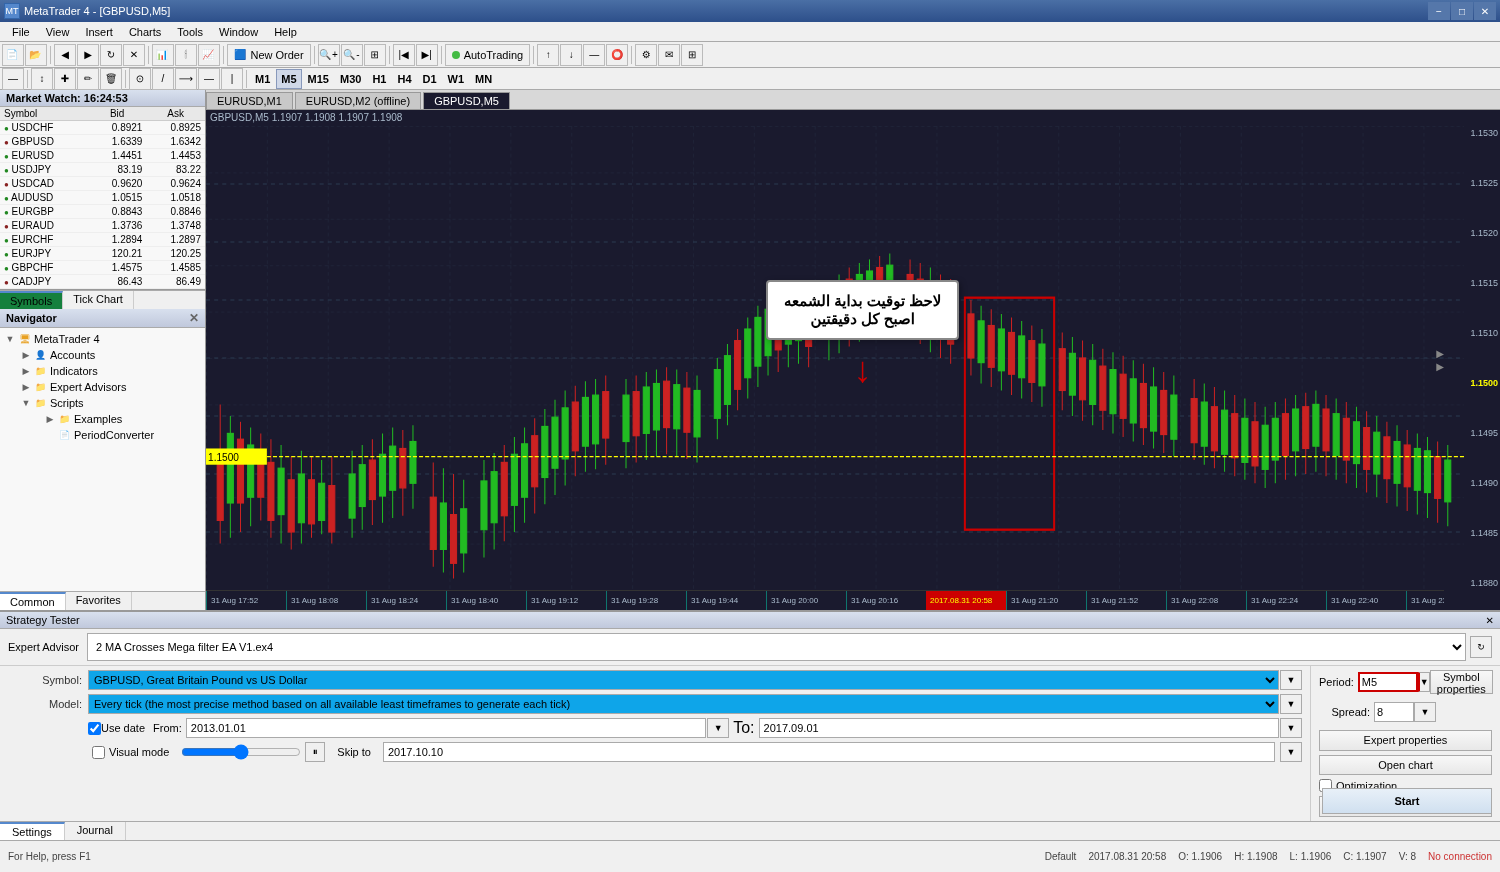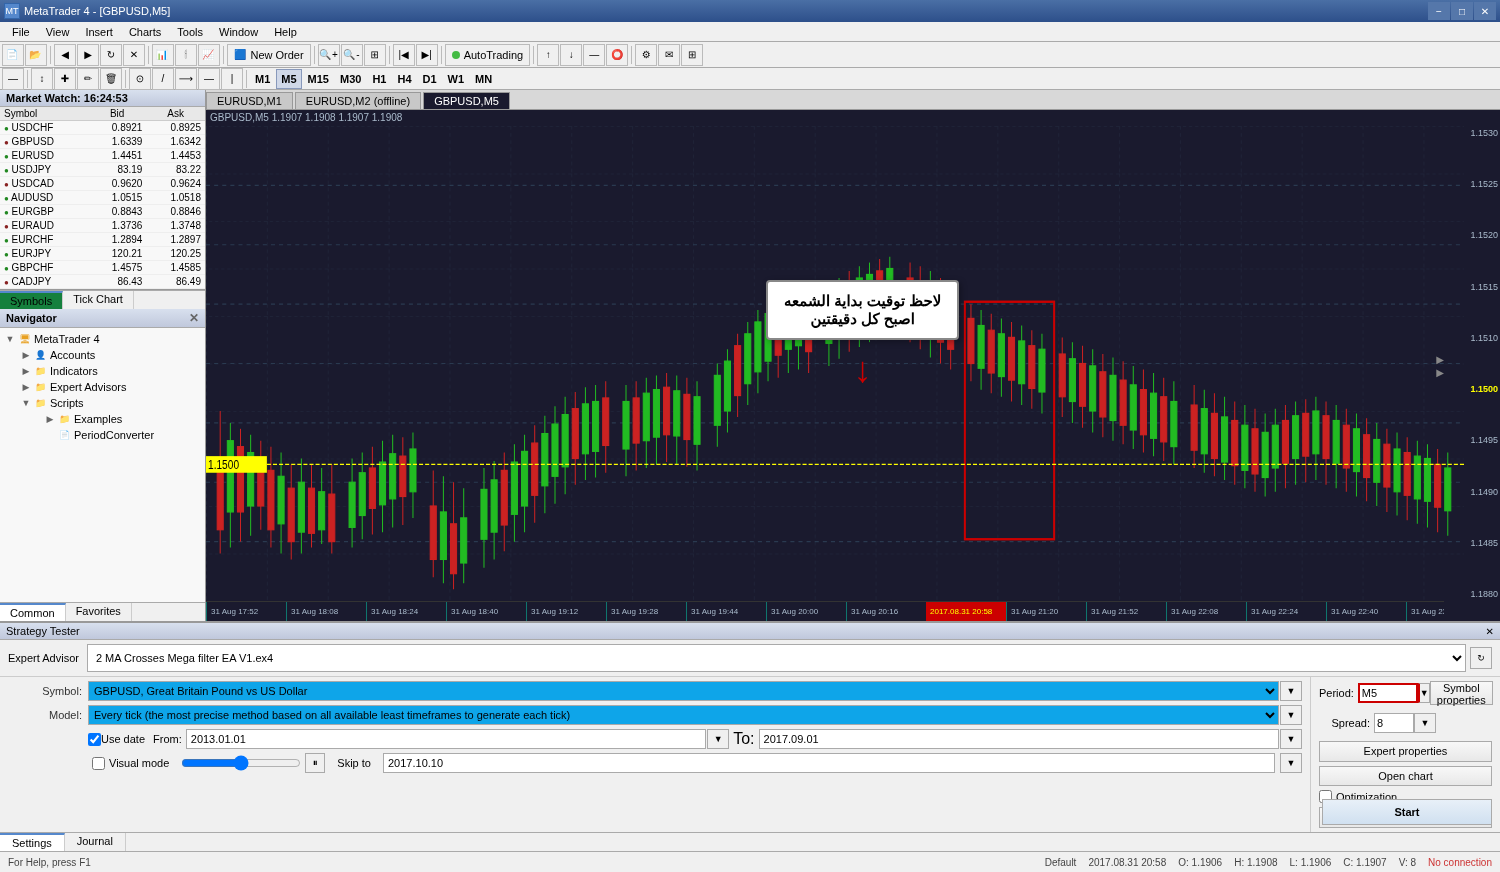--- a/index.html
+++ b/index.html
@@ -113,21 +113,21 @@
     
     #bottom-tabs { display: flex; border-top: 1px solid #aaa; background: #f0f0f0; }
     .bottom-tab { padding: 2px 12px; font-size: 11px; border-right: 1px solid #ccc; cursor: pointer; }
     .bottom-tab.active { background: white; border-top: 2px solid #5588cc; }
     
     
     #ea-row { display: flex; align-items: center; padding: 4px 8px; border-bottom: 1px solid #ccc; gap: 4px; }
     #ea-select { flex: 1; height: 28px; border: 1px solid #aaa; background: white; font-size: 11px; padding: 0 4px; }
     
     
-    #statusbar { height: 21px; background: #f0f0f0; border-top: 1px solid #aaa; display: flex; align-items: center; padding: 4px 8px; font-size: 10px; color: #444; justify-content: space-between; }
+    #statusbar { height: 32px; background: #f0f0f0; border-top: 1px solid #aaa; display: flex; align-items: center; padding: 4px 8px; font-size: 10px; color: #444; justify-content: space-between; }
     #statusbar-left { flex: 1; }
     #statusbar-right { display: flex; gap: 12px; }
 
     
     .visual-row { display: flex; align-items: center; margin-bottom: 4px; gap: 4px; }
     .vis-label { width: 80px; font-size: 11px; text-align: right; }
     .vis-slider { width: 120px; }
     .vis-pause { width: 20px; height: 20px; border: 1px solid #aaa; background: #f0f0f0; cursor: pointer; display: flex; align-items: center; justify-content: center; font-size: 10px; }
 
     

